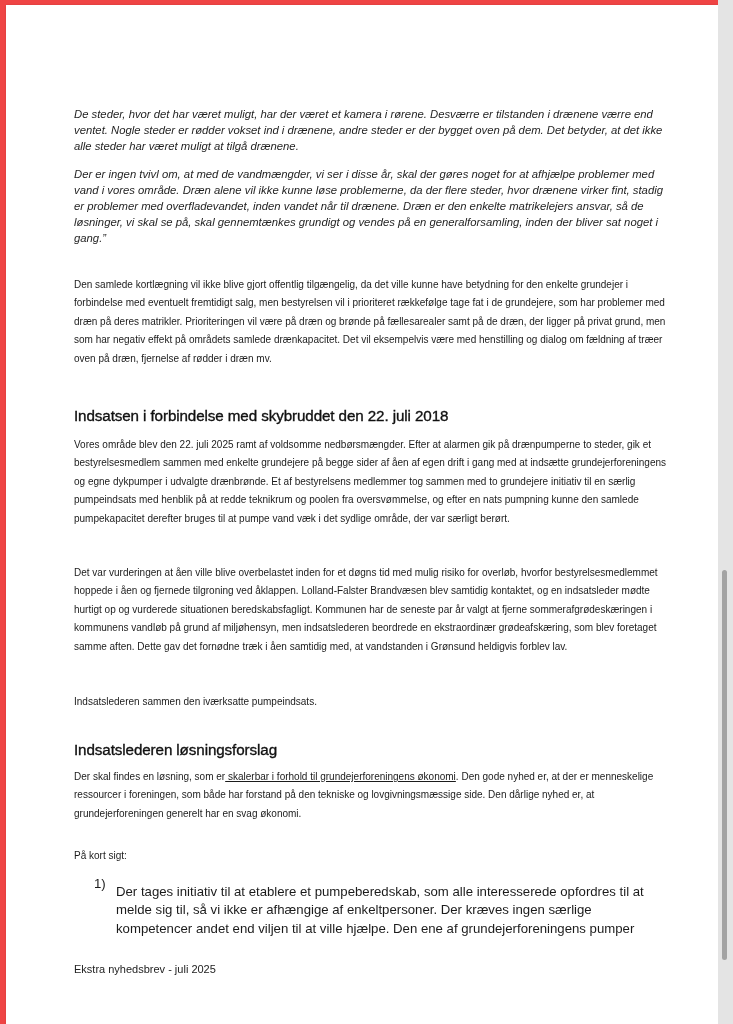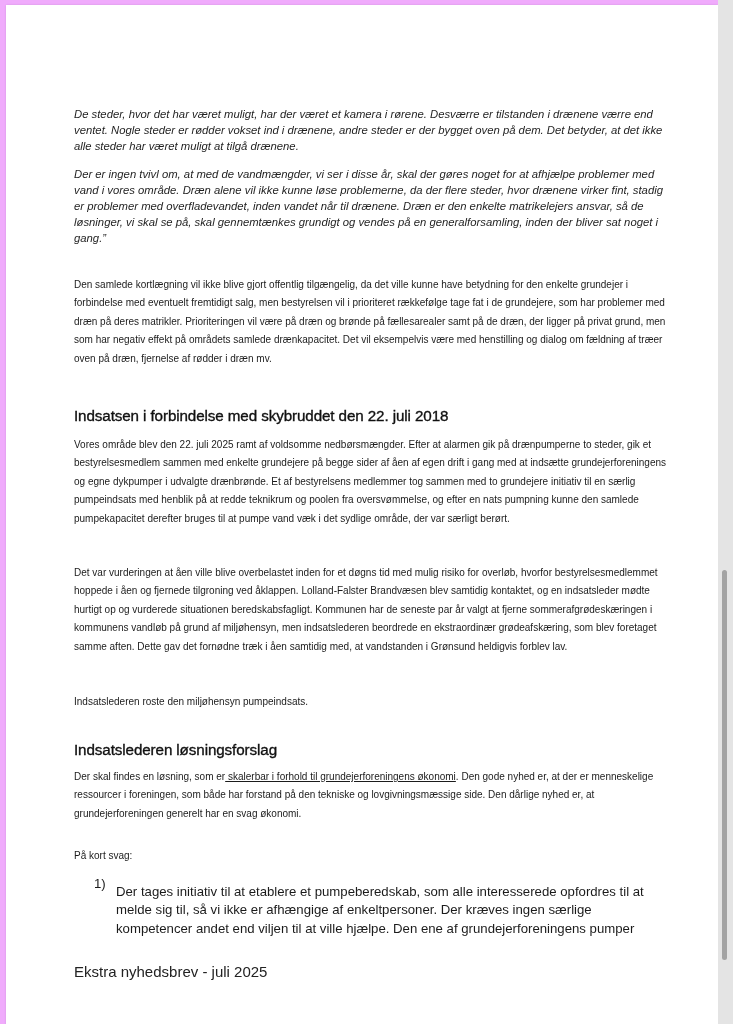--- a/index.html
+++ b/index.html
@@ -5,21 +5,21 @@
     html, body { margin: 0; padding: 0; }
     body {
       width: 733px; height: 1024px; overflow: hidden;
       background: #e9e9e9;
       font-family: "Liberation Sans", sans-serif;
       color: #1c1c1c;
       position: relative;
     }
     .viewer {
       position: absolute; left: 0; top: 0; width: 733px; height: 1024px;
-      background: #f0abfc;
+      background: #ef4444;
     }
     .page {
       position: absolute; left: 6px; top: 5px; width: 712px; height: 1030px;
       background: #ffffff;
       box-shadow: 0 0 2px rgba(0,0,0,0.12);
     }
     .content {
       position: absolute; left: 68px; top: 0; width: 590px;
     }
     .quote {
@@ -38,21 +38,21 @@
       -webkit-text-stroke: 0.35px #111;
     }
     .u { text-decoration: underline; }
     .list-item {
       position: absolute; left: 0; width: 594px;
       font-size: 13.2px; line-height: 18.4px; color: #1b1b1b;
     }
     .list-num { position: absolute; left: 20px; top: 0; }
     .list-text { position: absolute; left: 42px; top: 8px; width: 550px; }
     .footer {
-      position: absolute; left: 0; font-size: 15px; color: #222;
+      position: absolute; left: 0; font-size: 11px; color: #222;
     }
     .scroll-track {
       position: absolute; left: 718px; top: 0; width: 15px; height: 1024px;
       background: #e4e4e4;
     }
     .scroll-thumb {
       position: absolute; left: 722px; top: 570px; width: 5px; height: 390px;
       background: #a3a3a3; border-radius: 3px;
     }
   </style>
@@ -65,27 +65,27 @@
 
       <p class="quote q1">De steder, hvor det har været muligt, har der været et kamera i rørene. Desværre er tilstanden i drænene værre end ventet. Nogle steder er rødder vokset ind i drænene, andre steder er der bygget oven på dem. Det betyder, at det ikke alle steder har været muligt at tilgå drænene.</p>
       <p class="quote q2">Der er ingen tvivl om, at med de vandmængder, vi ser i disse år, skal der gøres noget for at afhjælpe problemer med vand i vores område. Dræn alene vil ikke kunne løse problemerne, da der flere steder, hvor drænene virker fint, stadig er problemer med overfladevandet, inden vandet når til drænene. Dræn er den enkelte matrikelejers ansvar, så de løsninger, vi skal se på, skal gennemtænkes grundigt og vendes på en generalforsamling, inden der bliver sat noget i gang.”</p>
 
       <p class="p" style="top:271px;">Den samlede kortlægning vil ikke blive gjort offentlig tilgængelig, da det ville kunne have betydning for den enkelte grundejer i forbindelse med eventuelt fremtidigt salg, men bestyrelsen vil i prioriteret rækkefølge tage fat i de grundejere, som har problemer med dræn på deres matrikler. Prioriteringen vil være på dræn og brønde på fællesarealer samt på de dræn, der ligger på privat grund, men som har negativ effekt på områdets samlede drænkapacitet. Det vil eksempelvis være med henstilling og dialog om fældning af træer oven på dræn, fjernelse af rødder i dræn mv.</p>
 
       <h2 class="h" style="top:402px;">Indsatsen i forbindelse med skybruddet den 22. juli 2018</h2>
 
       <p class="p" style="top:431px;">Vores område blev den 22. juli 2025 ramt af voldsomme nedbørsmængder. Efter at alarmen gik på drænpumperne to steder, gik et bestyrelsesmedlem sammen med enkelte grundejere på begge sider af åen af egen drift i gang med at indsætte grundejerforeningens og egne dykpumper i udvalgte drænbrønde. Et af bestyrelsens medlemmer tog sammen med to grundejere initiativ til en særlig pumpeindsats med henblik på at redde teknikrum og poolen fra oversvømmelse, og efter en nats pumpning kunne den samlede pumpekapacitet derefter bruges til at pumpe vand væk i det sydlige område, der var særligt berørt.</p>
       <p class="p" style="top:559px;">Det var vurderingen at åen ville blive overbelastet inden for et døgns tid med mulig risiko for overløb, hvorfor bestyrelsesmedlemmet hoppede i åen og fjernede tilgroning ved åklappen. Lolland-Falster Brandvæsen blev samtidig kontaktet, og en indsatsleder mødte hurtigt op og vurderede situationen beredskabsfagligt. Kommunen har de seneste par år valgt at fjerne sommerafgrødeskæringen i kommunens vandløb på grund af miljøhensyn, men indsatslederen beordrede en ekstraordinær grødeafskæring, som blev foretaget samme aften. Dette gav det fornødne træk i åen samtidig med, at vandstanden i Grønsund heldigvis forblev lav.</p>
-      <p class="p" style="top:688px;">Indsatslederen roste den miljøhensyn pumpeindsats.</p>
+      <p class="p" style="top:688px;">Indsatslederen sammen den iværksatte pumpeindsats.</p>
 
       <h2 class="h" style="top:736px;">Indsatslederen løsningsforslag</h2>
 
       <p class="p" style="top:763px;"><span>Der skal findes en løsning, som er</span><span class="u"> skalerbar i forhold til grundejerforeningens økonomi</span><span>. Den gode nyhed er, at der er menneskelige ressourcer i foreningen, som både har forstand på den tekniske og lovgivningsmæssige side. Den dårlige nyhed er, at grundejerforeningen generelt har en svag økonomi.</span></p>
 
-      <p class="p" style="top:842px;">På kort svag:</p>
+      <p class="p" style="top:842px;">På kort sigt:</p>
 
       <div class="list-item" style="top:870px;">
         <span class="list-num">1)</span>
         <span class="list-text">Der tages initiativ til at etablere et pumpeberedskab, som alle interesserede opfordres til at melde sig til, så vi ikke er afhængige af enkeltpersoner. Der kræves ingen særlige kompetencer andet end viljen til at ville hjælpe. Den ene af grundejerforeningens pumper</span>
       </div>
 
       <div class="footer" style="top:958px;">Ekstra nyhedsbrev - juli 2025</div>
     </div>
   </div>
   <div class="scroll-track"></div>

